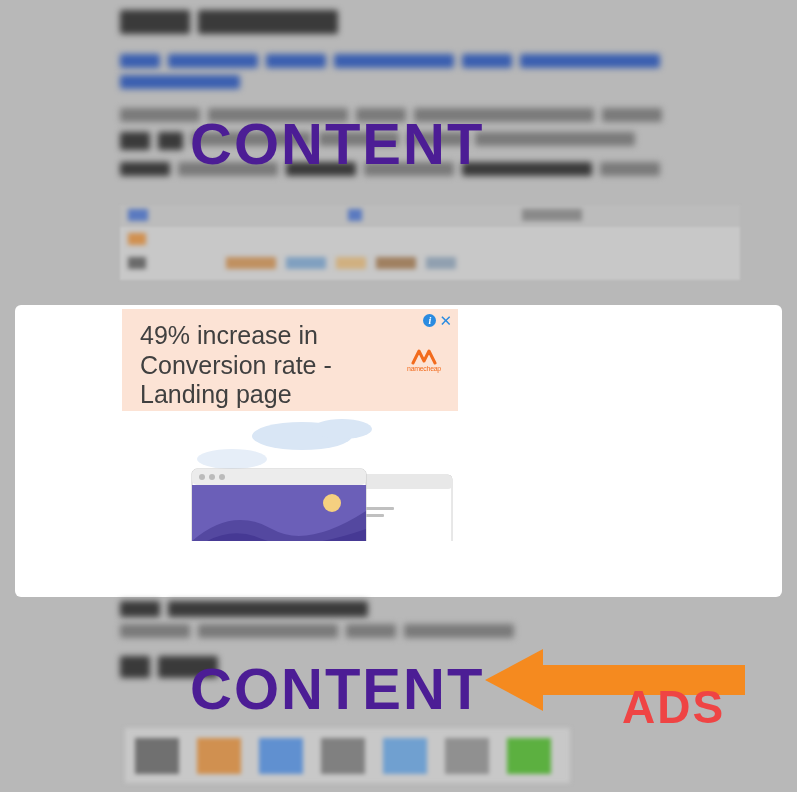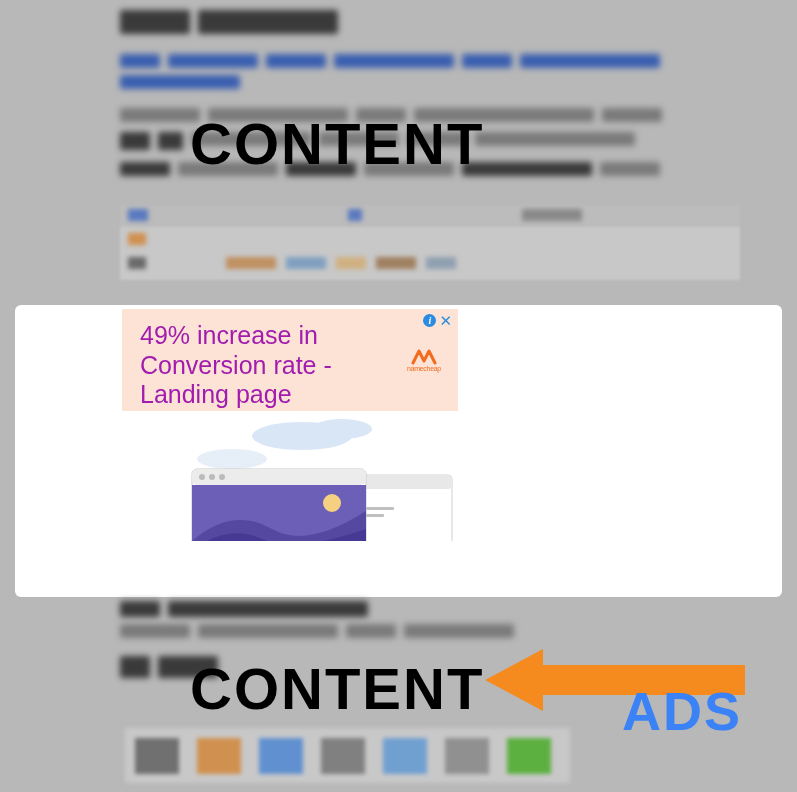--- a/index.html
+++ b/index.html
@@ -17,21 +17,21 @@
     left: 120px;
     right: 60px;
   }
   .content-top { top: 0; height: 305px; }
   .content-bottom { top: 596px; height: 196px; }
 
   .overlay-label {
     position: absolute;
     font-size: 58px;
     font-weight: 900;
-    color: #000000;
+    color: #4c1d95;
     letter-spacing: 2px;
     white-space: nowrap;
   }
   .label-content-top { left: 190px; top: 110px; }
   .label-content-bottom { left: 190px; top: 655px; }
 
   
   .blur-row {
     position: absolute;
     display: flex;
@@ -72,21 +72,21 @@
     top: 0;
     width: 336px;
     height: 102px;
     background: #fce3d5;
     padding: 12px 18px 12px 18px;
   }
   .ad-title {
     font-family: 'Product Sans', Arial, sans-serif;
     font-size: 25px;
     line-height: 1.18;
-    color: #a21caf;
+    color: #404040;
     font-weight: 400;
     max-width: 220px;
   }
   .ad-logo {
     position: absolute;
     right: 12px;
     top: 40px;
     width: 44px;
     height: 30px;
     display: flex;
@@ -164,23 +164,23 @@
   .arrow {
     position: absolute;
     left: 470px;
     top: 340px;
     pointer-events: none;
   }
   .ads-label {
     position: absolute;
     left: 607px;
     top: 375px;
-    font-size: 54px;
+    font-size: 46px;
     font-weight: 900;
-    color: #3b82f6;
+    color: #ef4444;
     letter-spacing: 2px;
   }
 
   
   .mock-table {
     position: absolute;
     left: 120px;
     top: 205px;
     width: 620px;
     height: 75px;

